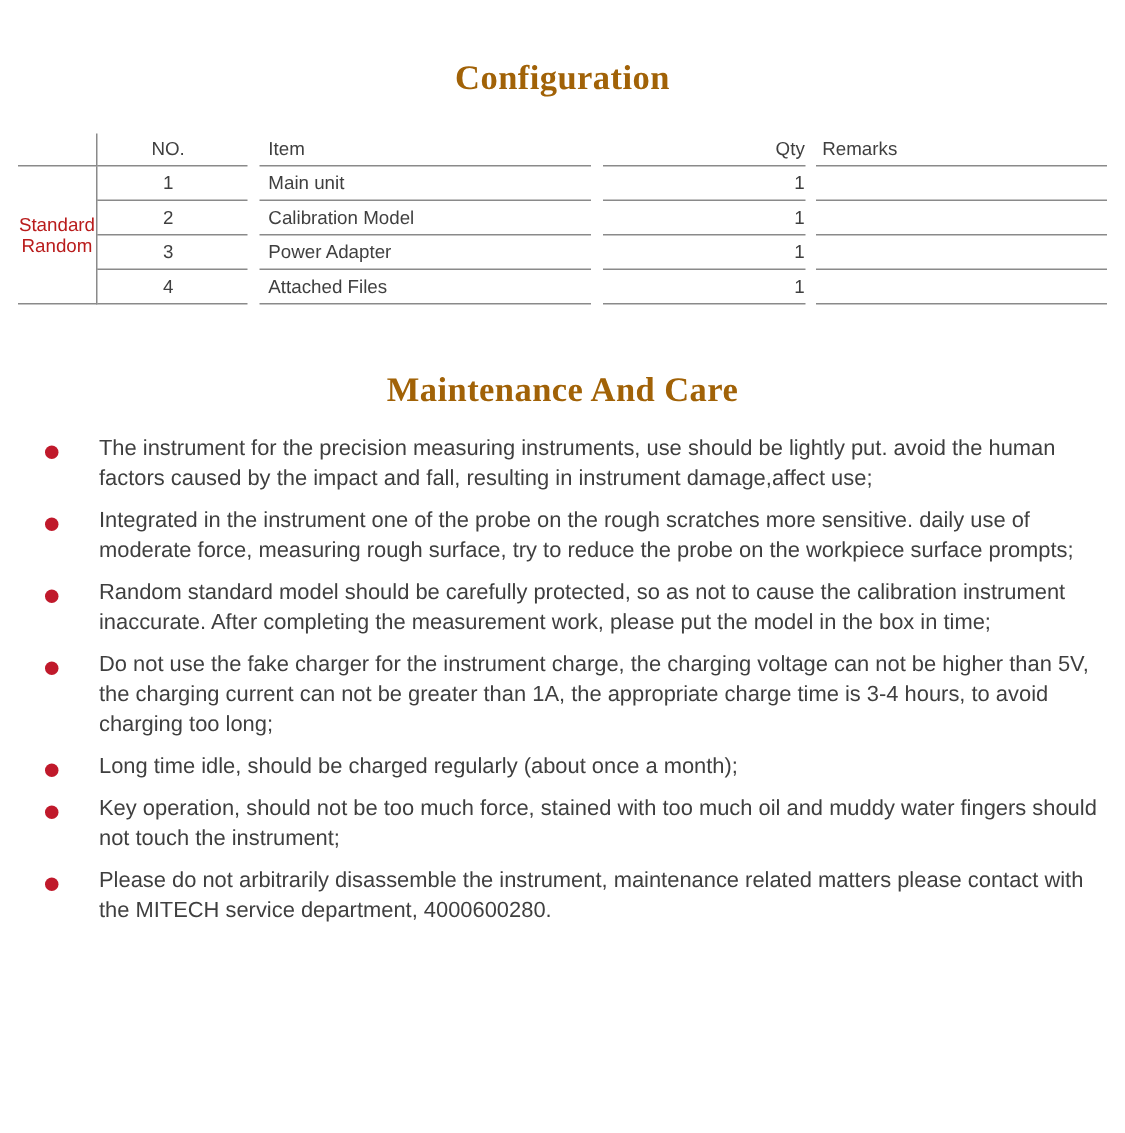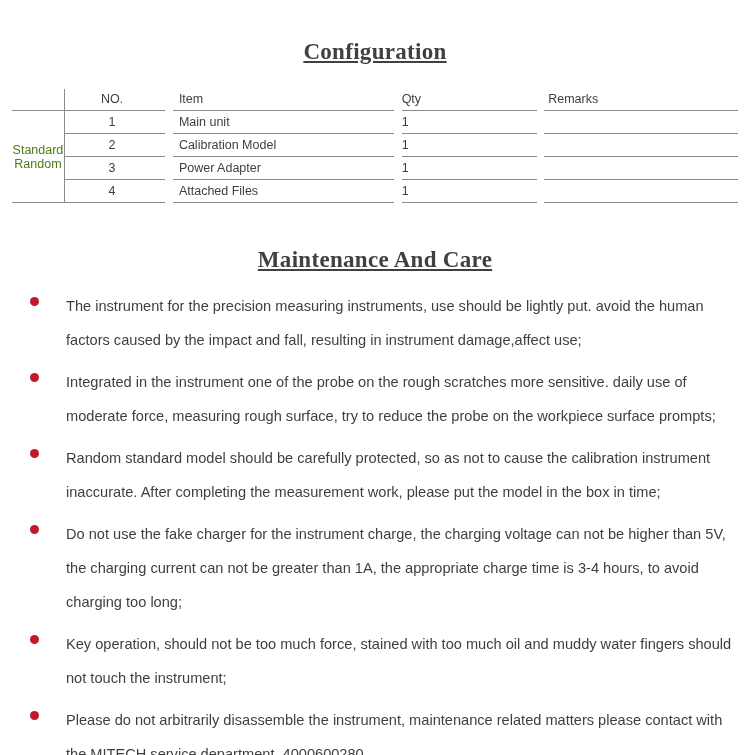--- a/index.html
+++ b/index.html
@@ -17,25 +17,24 @@
   .page {
     position: relative;
     width: 750px;
     height: 755px;
     box-sizing: border-box;
   }
 
   
   .heading {
     text-align: center;
-    color: #404040;
+    color: #a16207;
     font-family: "Liberation Serif", serif;
     font-weight: bold;
     letter-spacing: 0.3px;
-    text-decoration: underline;
   }
   #config-heading {
     font-size: 23px;
     padding-top: 24px;
     padding-bottom: 0;
   }
   #maint-heading {
     font-size: 23px;
     margin-top: 44px;
   }
@@ -68,39 +67,39 @@
     line-height: 21px;
   }
   .col-label {
     width: 52px;
     text-align: center;
     border-right: 1px solid #8a8a8a;
     border-bottom: 1px solid #8a8a8a;
     border-top: 1px solid #8a8a8a;
     font-size: 12.5px;
     line-height: 14px;
-    color: #4d7c0f;
+    color: #b91c1c;
   }
   .col-label-blank {
     width: 52px;
     border-right: 1px solid #8a8a8a;
     border-bottom: 1px solid #8a8a8a;
   }
   .col-no {
     width: 104px;
     text-align: center;
     padding-right: 6px !important;
   }
   .col-item {
     width: 228px;
     padding-left: 6px !important;
   }
   .col-qty {
     width: 140px;
-    text-align: left;
+    text-align: right;
   }
   .col-remarks {
     width: 200px;
     padding-left: 4px !important;
   }
   .spacer-col {
     width: 8px;
     border: none;
   }
   .spacer-cell {
@@ -111,21 +110,21 @@
   ul.maint {
     list-style: none;
     margin: 14px 0 0 0;
     padding: 0 16px 0 24px;
   }
   ul.maint li {
     position: relative;
     padding-left: 42px;
     margin-bottom: 8px;
     font-size: 14.6px;
-    line-height: 34px;
+    line-height: 20px;
     color: #3f3f3f;
     font-family: "Liberation Sans", sans-serif;
   }
   ul.maint li .bullet {
     position: absolute;
     left: 6px;
     top: 8px;
     width: 9px;
     height: 9px;
     border-radius: 50%;
@@ -215,20 +214,24 @@
     <li>
       <span class="bullet"></span>
       <span>Random standard model should be carefully protected, so as not to cause the calibration instrument inaccurate. After completing the measurement work, please put the model in the box in time;</span>
     </li>
     <li>
       <span class="bullet"></span>
       <span>Do not use the fake charger for the instrument charge, the charging voltage can not be higher than 5V, the charging current can not be greater than 1A, the appropriate charge time is 3-4 hours, to avoid charging too long;</span>
     </li>
     <li>
       <span class="bullet"></span>
+      <span>Long time idle, should be charged regularly (about once a month);</span>
+    </li>
+    <li>
+      <span class="bullet"></span>
       <span>Key operation, should not be too much force, stained with too much oil and muddy water fingers should not touch the instrument;</span>
     </li>
     <li>
       <span class="bullet"></span>
       <span>Please do not arbitrarily disassemble the instrument, maintenance related matters please contact with the MITECH service department, 4000600280.</span>
     </li>
   </ul>
 
 </div>
 

